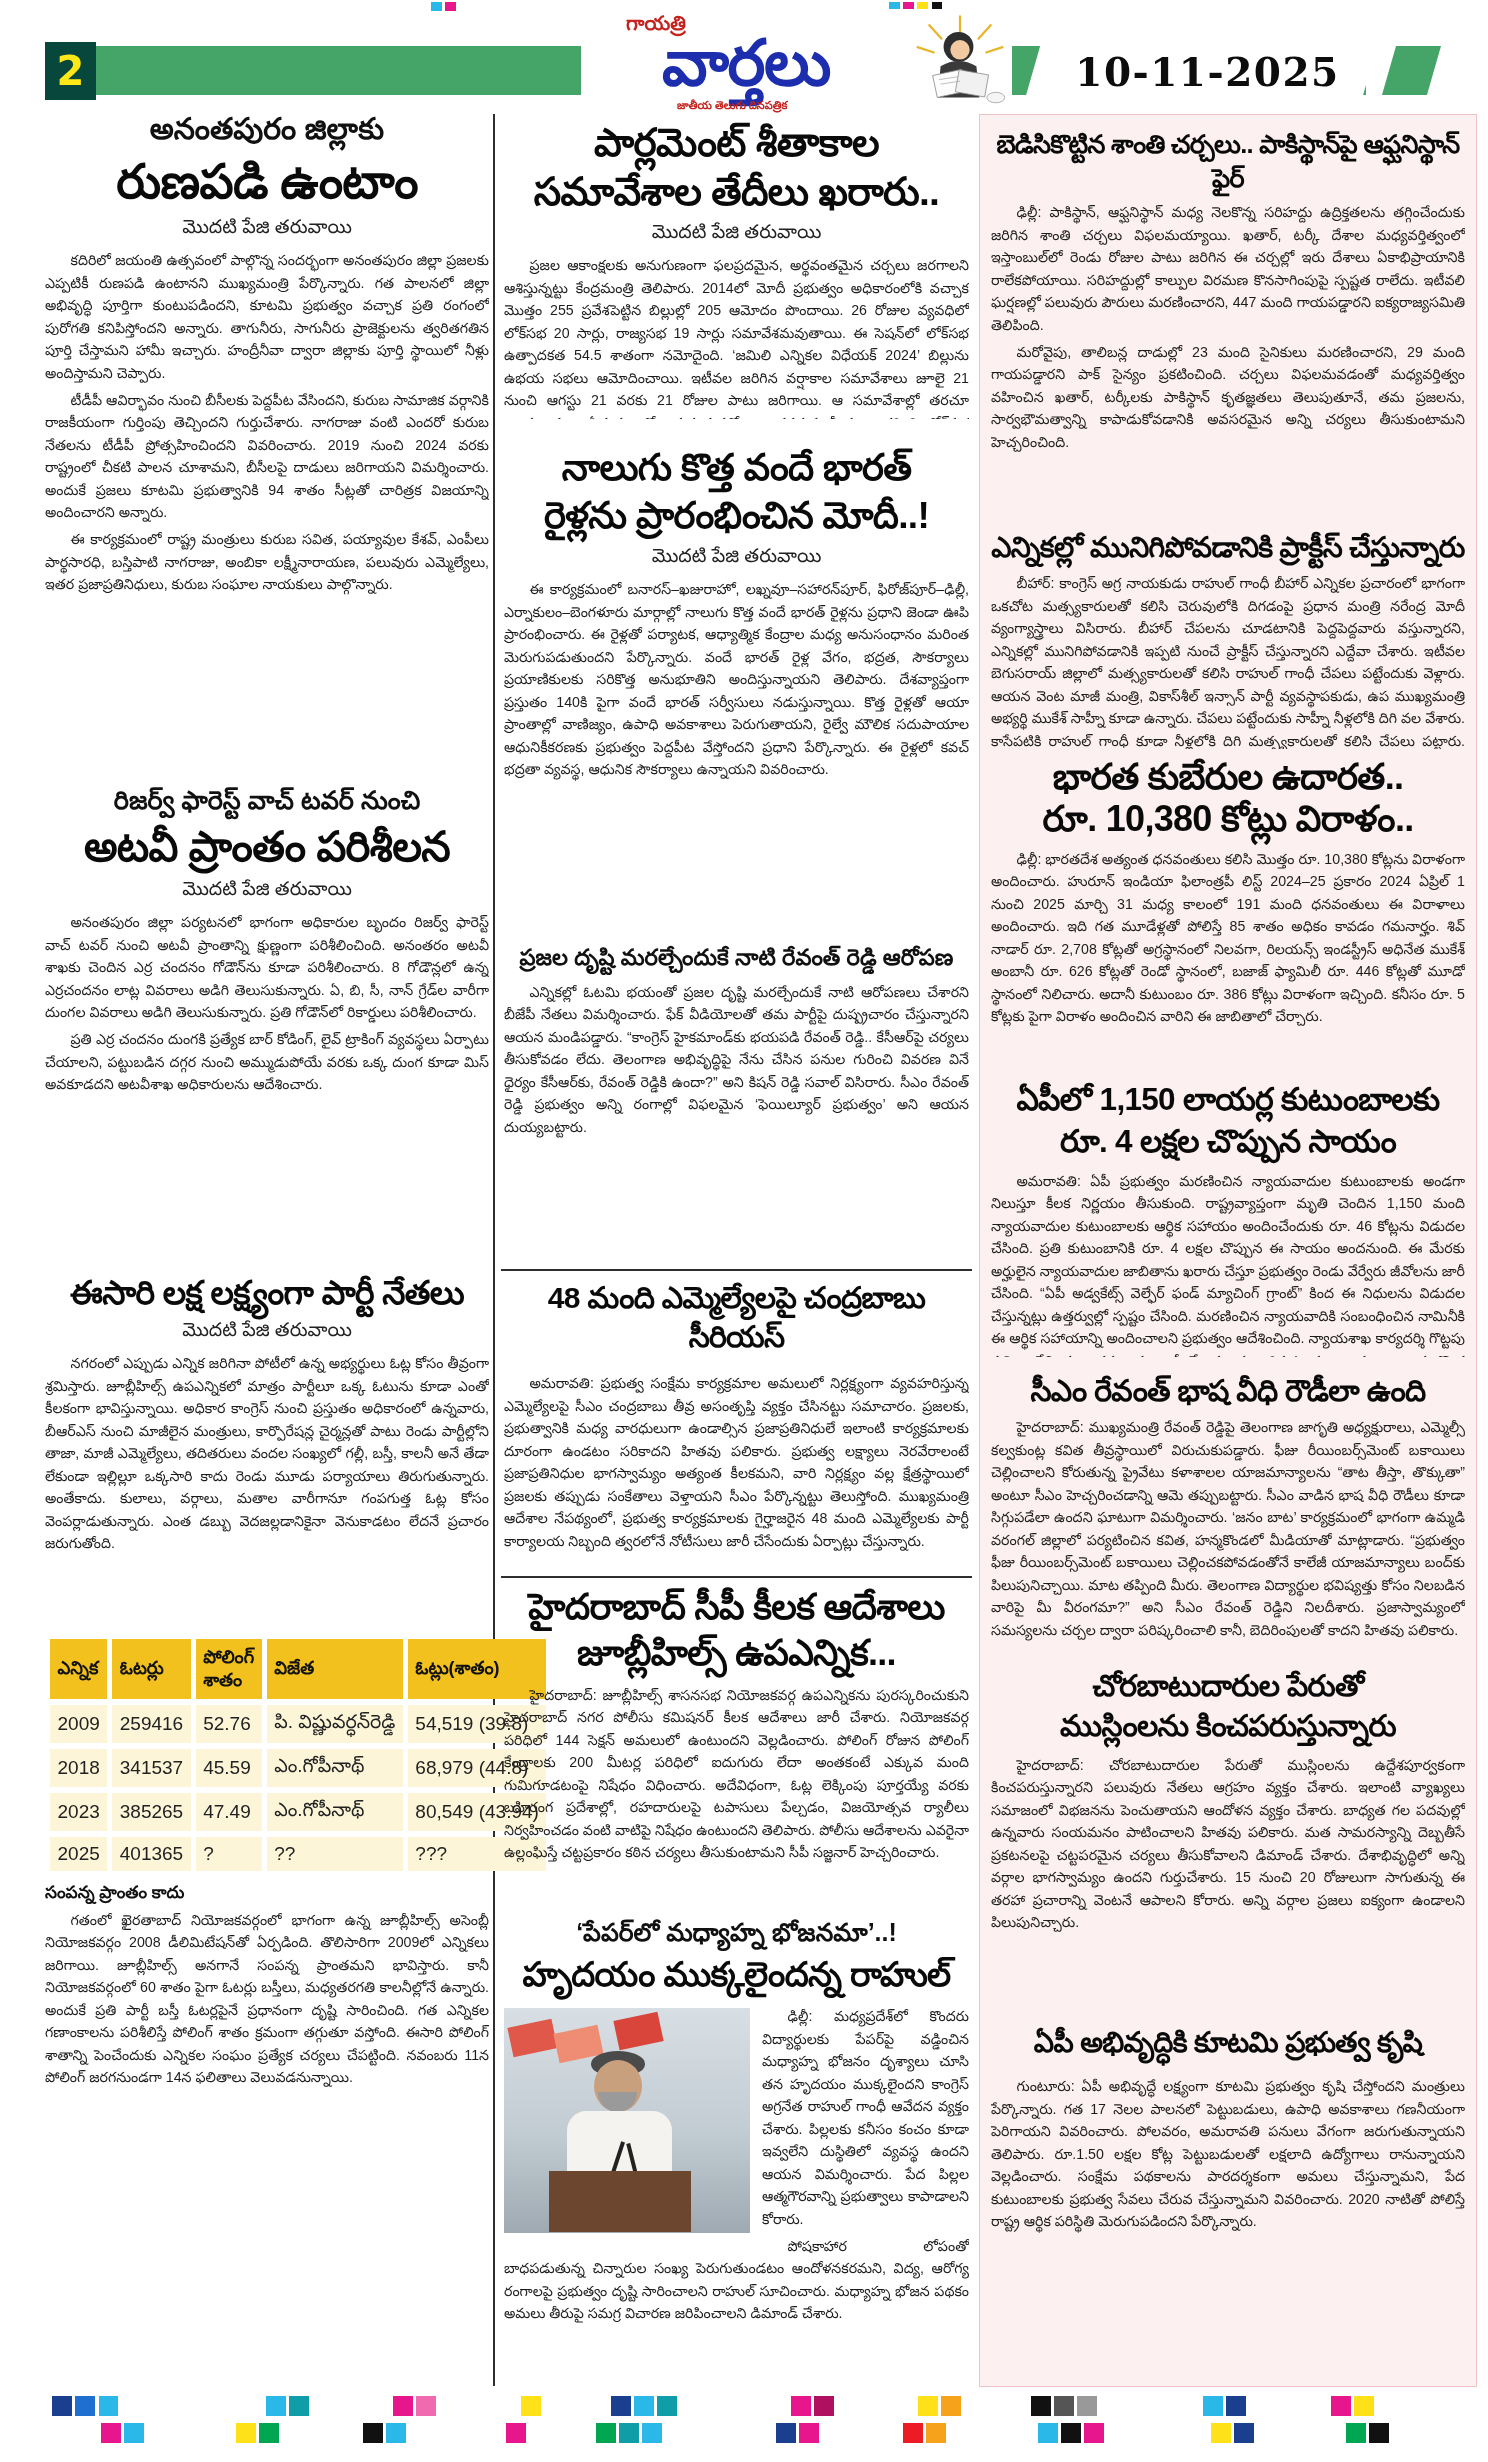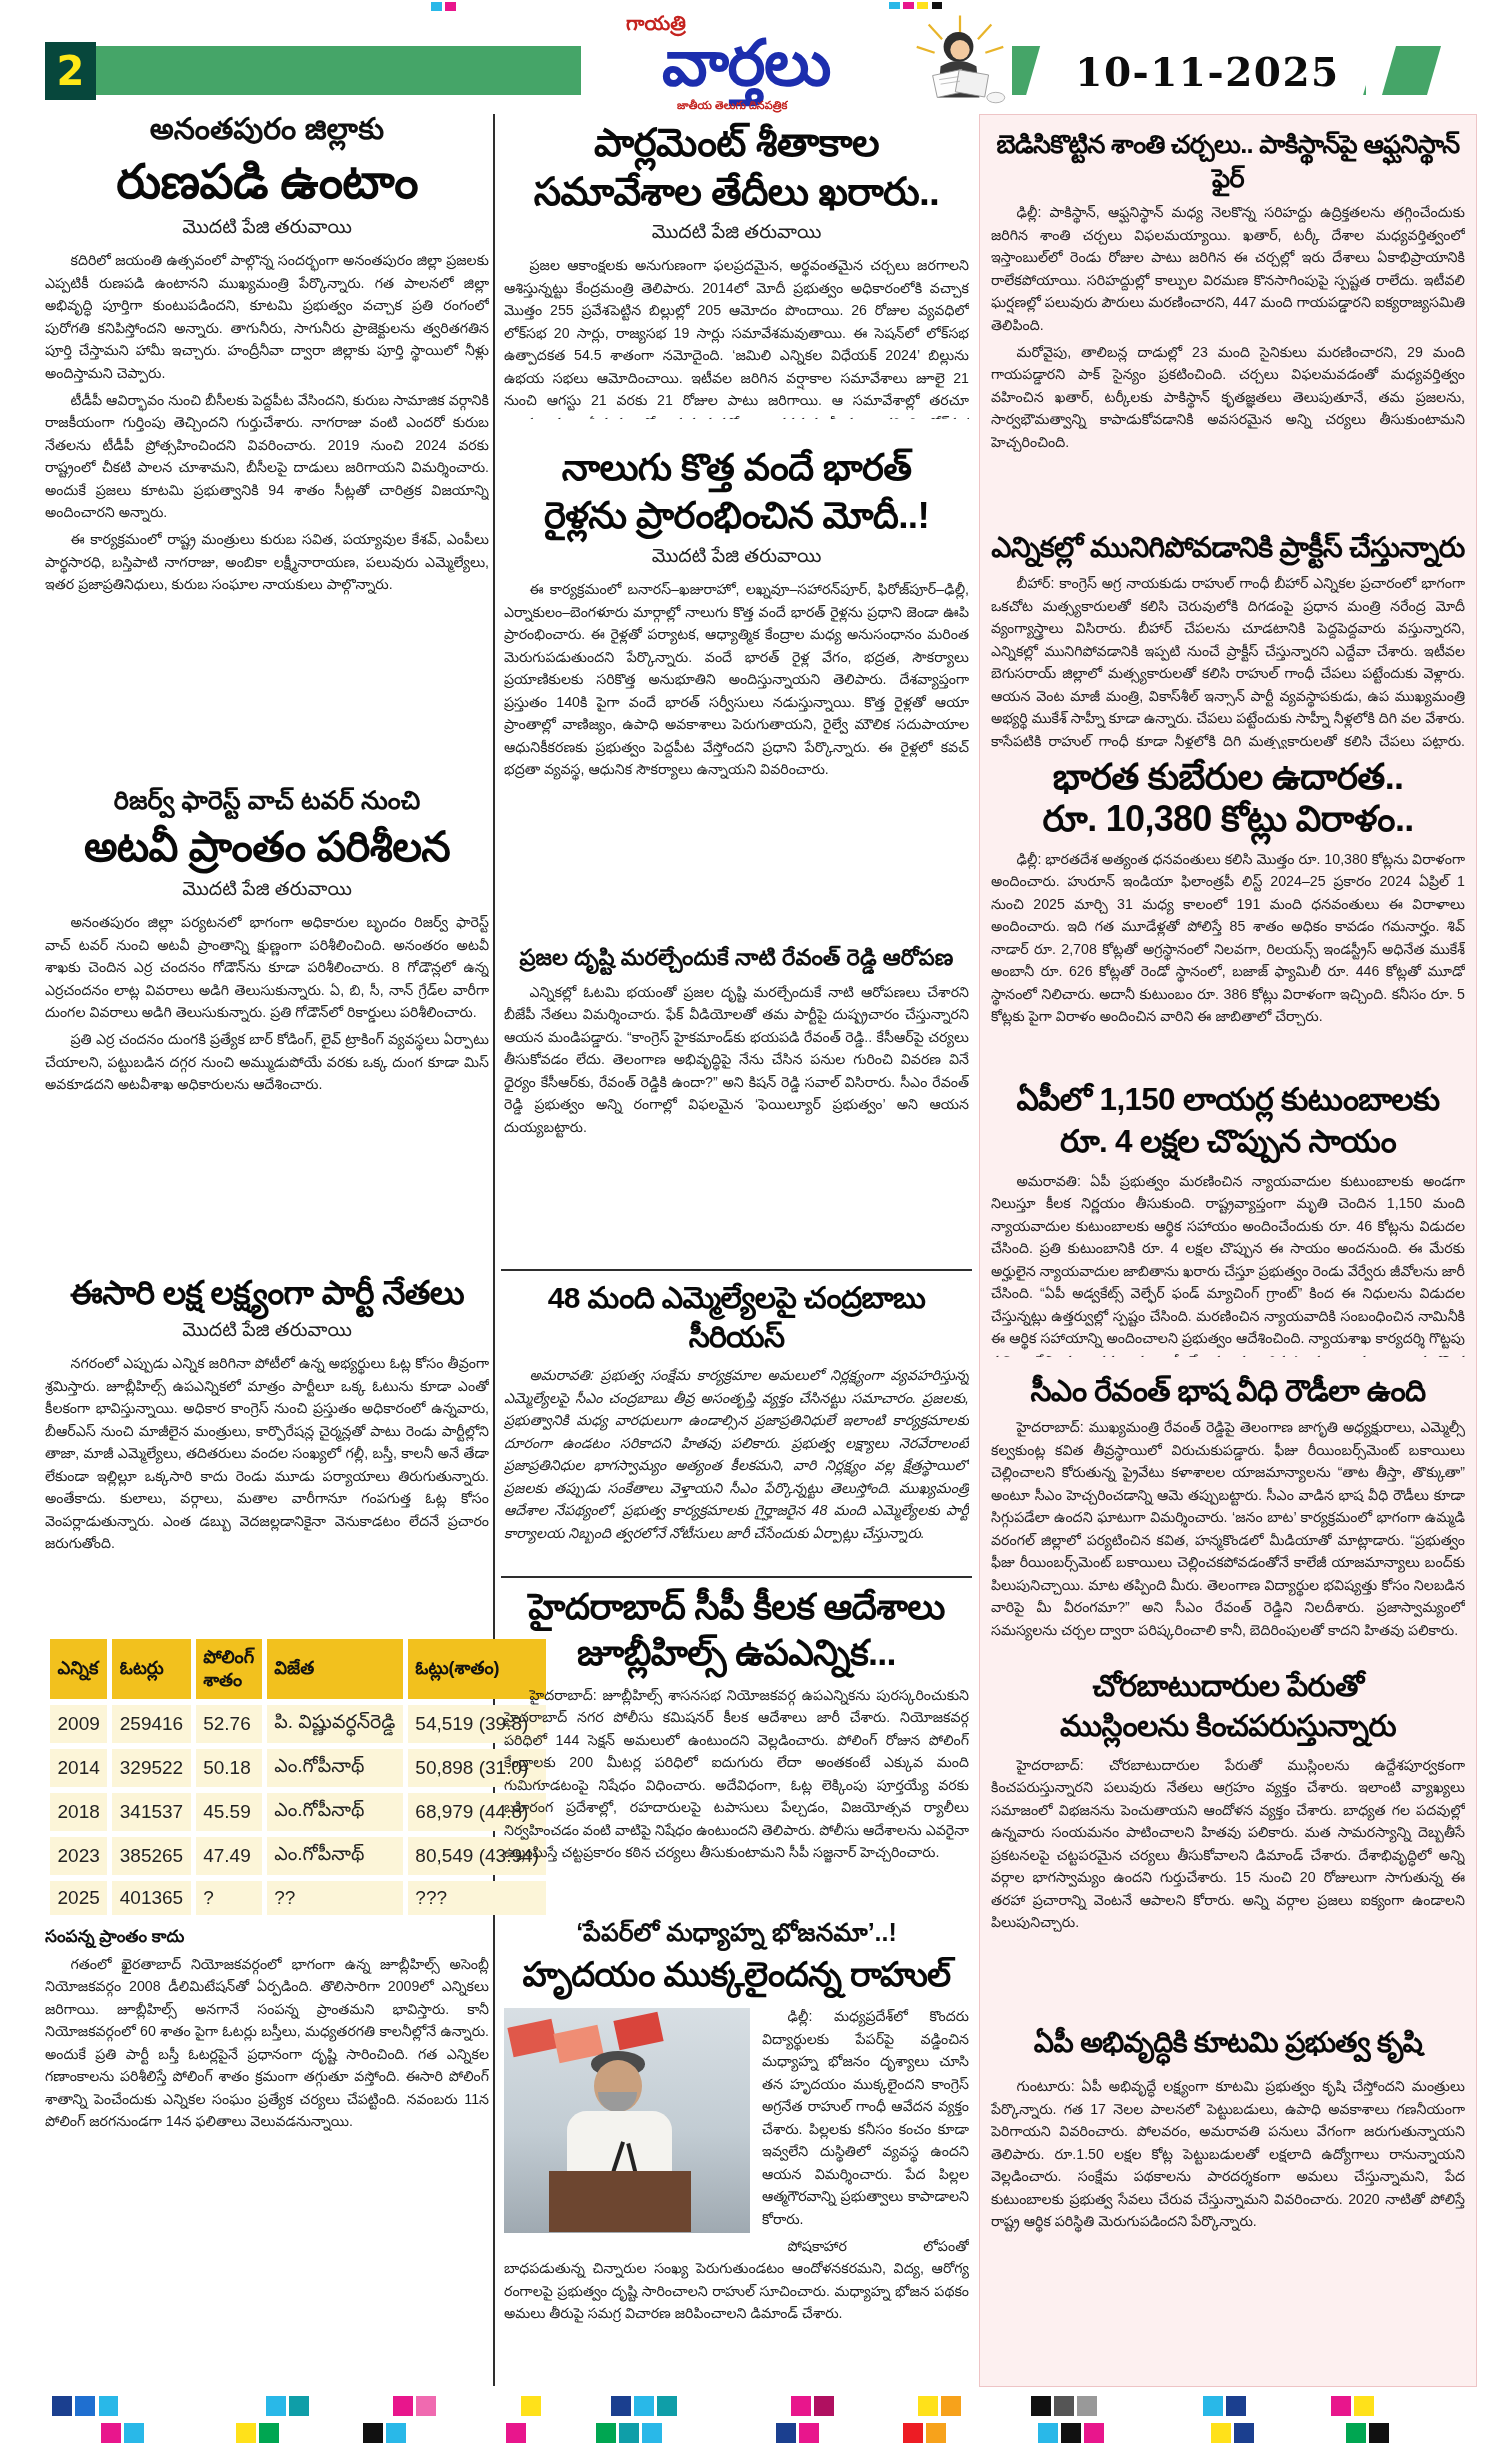--- a/index.html
+++ b/index.html
@@ -145,27 +145,20 @@
       </thead>
       <tbody>
         <tr>
           <td>2009</td>
           <td>259416</td>
           <td>52.76</td>
           <td>పి. విష్ణువర్ధన్‌రెడ్డి</td>
           <td>54,519 (39.8)</td>
         </tr>
         <tr>
-          <td>2014</td>
-          <td>329522</td>
-          <td>50.18</td>
-          <td>ఎం.గోపీనాథ్</td>
-          <td>50,898 (31.0)</td>
-        </tr>
-        <tr>
           <td>2018</td>
           <td>341537</td>
           <td>45.59</td>
           <td>ఎం.గోపీనాథ్</td>
           <td>68,979 (44.8)</td>
         </tr>
         <tr>
           <td>2023</td>
           <td>385265</td>
           <td>47.49</td>
@@ -211,21 +204,21 @@
 
   <div class="abs" style="left:504px;top:943px;width:465px;height:322px;">
     <div class="kicker" style="font-size:22.5px;line-height:30px;">ప్రజల దృష్టి మరల్చేందుకే నాటి రేవంత్ రెడ్డి ఆరోపణ</div>
     <div class="body" style="height:277px;margin-top:7.5px;">
       <p>ఎన్నికల్లో ఓటమి భయంతో ప్రజల దృష్టి మరల్చేందుకే నాటి ఆరోపణలు చేశారని బీజేపీ నేతలు విమర్శించారు. ఫేక్ వీడియోలతో తమ పార్టీపై దుష్ప్రచారం చేస్తున్నారని ఆయన మండిపడ్డారు. “కాంగ్రెస్ హైకమాండ్‌కు భయపడి రేవంత్ రెడ్డి.. కేసీఆర్‌పై చర్యలు తీసుకోవడం లేదు. తెలంగాణ అభివృద్ధిపై నేను చేసిన పనుల గురించి వివరణ వినే ధైర్యం కేసీఆర్‌కు, రేవంత్ రెడ్డికి ఉందా?” అని కిషన్ రెడ్డి సవాల్ విసిరారు. సీఎం రేవంత్ రెడ్డి ప్రభుత్వం అన్ని రంగాల్లో విఫలమైన ‘ఫెయిల్యూర్ ప్రభుత్వం’ అని ఆయన దుయ్యబట్టారు.</p>
     </div>
   </div>
 
   <div class="abs" style="left:504px;top:1278px;width:465px;height:294px;">
     <div class="headline" style="font-size:30px;line-height:39px;">48 మంది ఎమ్మెల్యేలపై చంద్రబాబు సీరియస్</div>
-    <div class="body" style="height:247px;margin-top:8px;font-style:italic;">
+    <div class="body" style="height:247px;margin-top:16px;">
       <p>అమరావతి: ప్రభుత్వ సంక్షేమ కార్యక్రమాల అమలులో నిర్లక్ష్యంగా వ్యవహరిస్తున్న ఎమ్మెల్యేలపై సీఎం చంద్రబాబు తీవ్ర అసంతృప్తి వ్యక్తం చేసినట్టు సమాచారం. ప్రజలకు, ప్రభుత్వానికి మధ్య వారధులుగా ఉండాల్సిన ప్రజాప్రతినిధులే ఇలాంటి కార్యక్రమాలకు దూరంగా ఉండటం సరికాదని హితవు పలికారు. ప్రభుత్వ లక్ష్యాలు నెరవేరాలంటే ప్రజాప్రతినిధుల భాగస్వామ్యం అత్యంత కీలకమని, వారి నిర్లక్ష్యం వల్ల క్షేత్రస్థాయిలో ప్రజలకు తప్పుడు సంకేతాలు వెళ్తాయని సీఎం పేర్కొన్నట్టు తెలుస్తోంది. ముఖ్యమంత్రి ఆదేశాల నేపథ్యంలో, ప్రభుత్వ కార్యక్రమాలకు గైర్హాజరైన 48 మంది ఎమ్మెల్యేలకు పార్టీ కార్యాలయ నిబ్బంది త్వరలోనే నోటీసులు జారీ చేసేందుకు ఏర్పాట్లు చేస్తున్నారు.</p>
     </div>
   </div>
 
   <div class="abs" style="left:504px;top:1584px;width:465px;height:331px;">
     <div class="headline" style="font-size:36px;line-height:46px;">
       <div>హైదరాబాద్ సీపీ కీలక ఆదేశాలు</div>
       <div>జూబ్లీహిల్స్ ఉపఎన్నిక...</div>
     </div>
     <div class="body" style="height:225px;margin-top:7.5px;">

